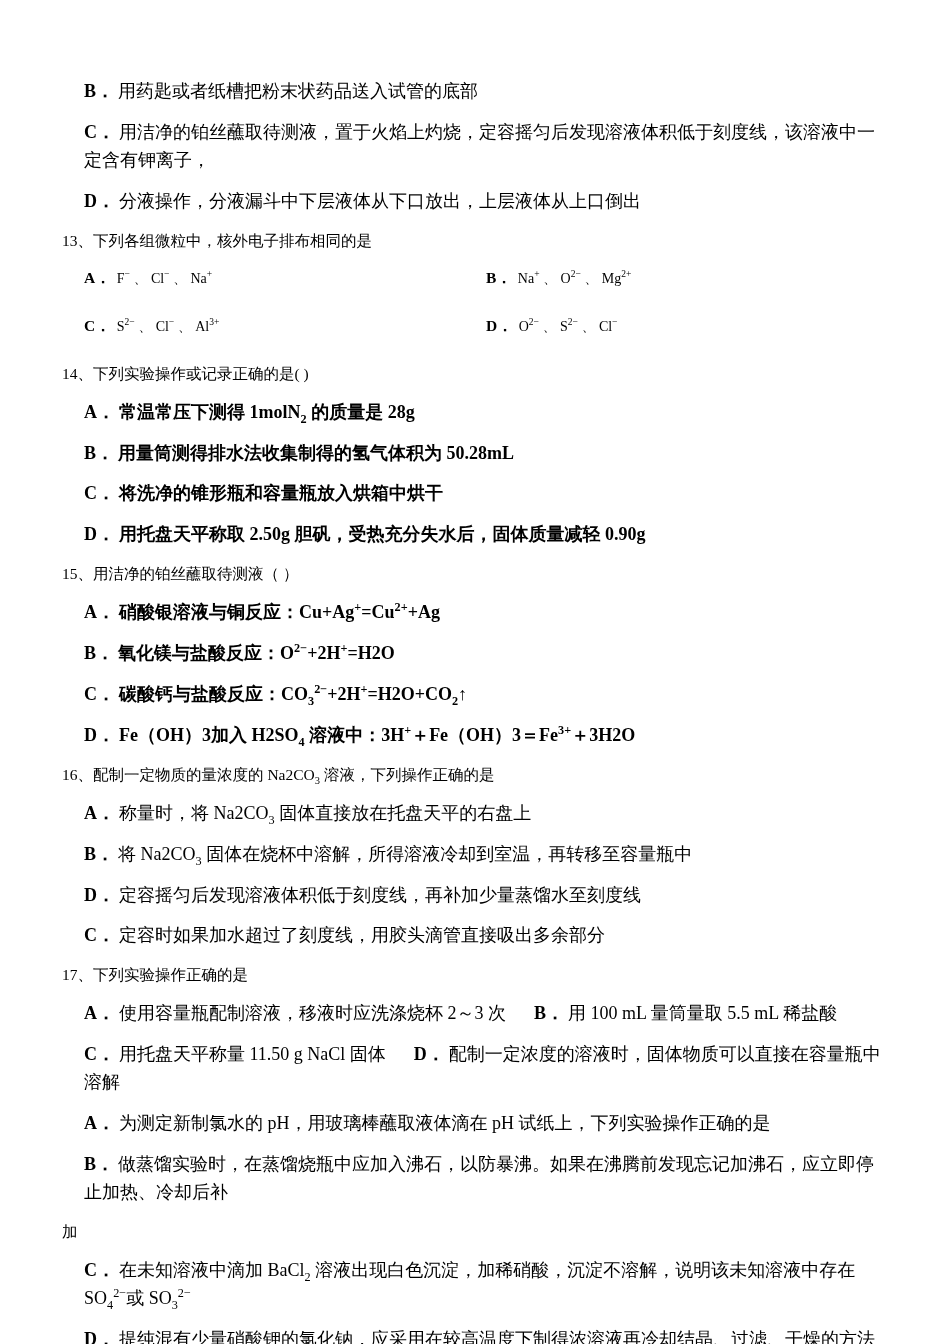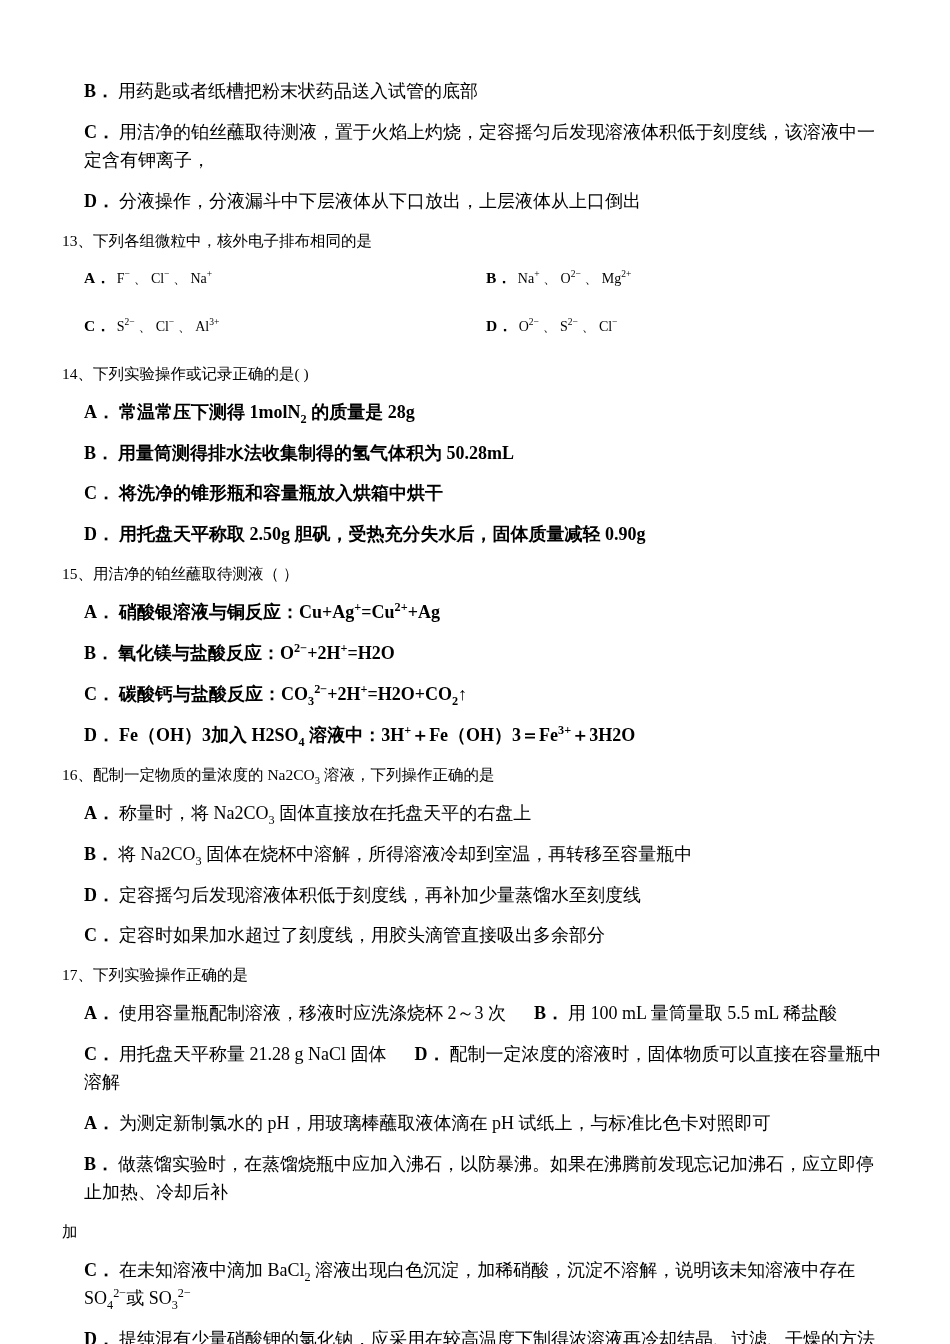--- a/index.html
+++ b/index.html
@@ -161,25 +161,25 @@
     <span class="lbl">C．</span><span>定容时如果加水超过了刻度线，用胶头滴管直接吸出多余部分</span>
   </p>
 
   <p class="q-line">
     <span class="num">17、</span><span>下列实验操作正确的是</span>
   </p>
   <p class="opt">
     <span class="lbl">A．</span><span>使用容量瓶配制溶液，移液时应洗涤烧杯 2～3 次</span><span class="gap-md"></span><span class="lbl">B．</span><span>用 100 mL 量筒量取 5.5 mL 稀盐酸</span>
   </p>
   <p class="opt">
-    <span class="lbl">C．</span><span>用托盘天平称量 21.28 g NaCl 固体</span><span class="gap-md"></span><span class="lbl">D．</span><span>配制一定浓度的溶液时，固体物质可以直接在容量瓶中溶解</span>
+    <span class="lbl">C．</span><span>用托盘天平称量 11.50 g NaCl 固体</span><span class="gap-md"></span><span class="lbl">D．</span><span>配制一定浓度的溶液时，固体物质可以直接在容量瓶中溶解</span>
   </p>
 
   <p class="opt">
-    <span class="lbl">A．</span><span>为测定新制氯水的 pH，用玻璃棒蘸取液体滴在 pH 试纸上，与标准比色卡对照即可</span>
+    <span class="lbl">A．</span><span>为测定新制氯水的 pH，用玻璃棒蘸取液体滴在 pH 试纸上，下列实验操作正确的是</span>
   </p>
   <p class="opt">
     <span class="lbl">B．</span><span>做蒸馏实验时，在蒸馏烧瓶中应加入沸石，以防暴沸。如果在沸腾前发现忘记加沸石，应立即停止加热、冷却后补</span>
   </p>
   <p class="cont">加</p>
   <p class="opt">
     <span class="lbl">C．</span><span>在未知溶液中滴加 BaCl<sub>2</sub> 溶液出现白色沉淀，加稀硝酸，沉淀不溶解，说明该未知溶液中存在 SO<sub>4</sub><sup>2−</sup>或 SO<sub>3</sub><sup>2−</sup></span>
   </p>
   <p class="opt">
     <span class="lbl">D．</span><span>提纯混有少量硝酸钾的氯化钠，应采用在较高温度下制得浓溶液再冷却结晶、过滤、干燥的方法</span>

